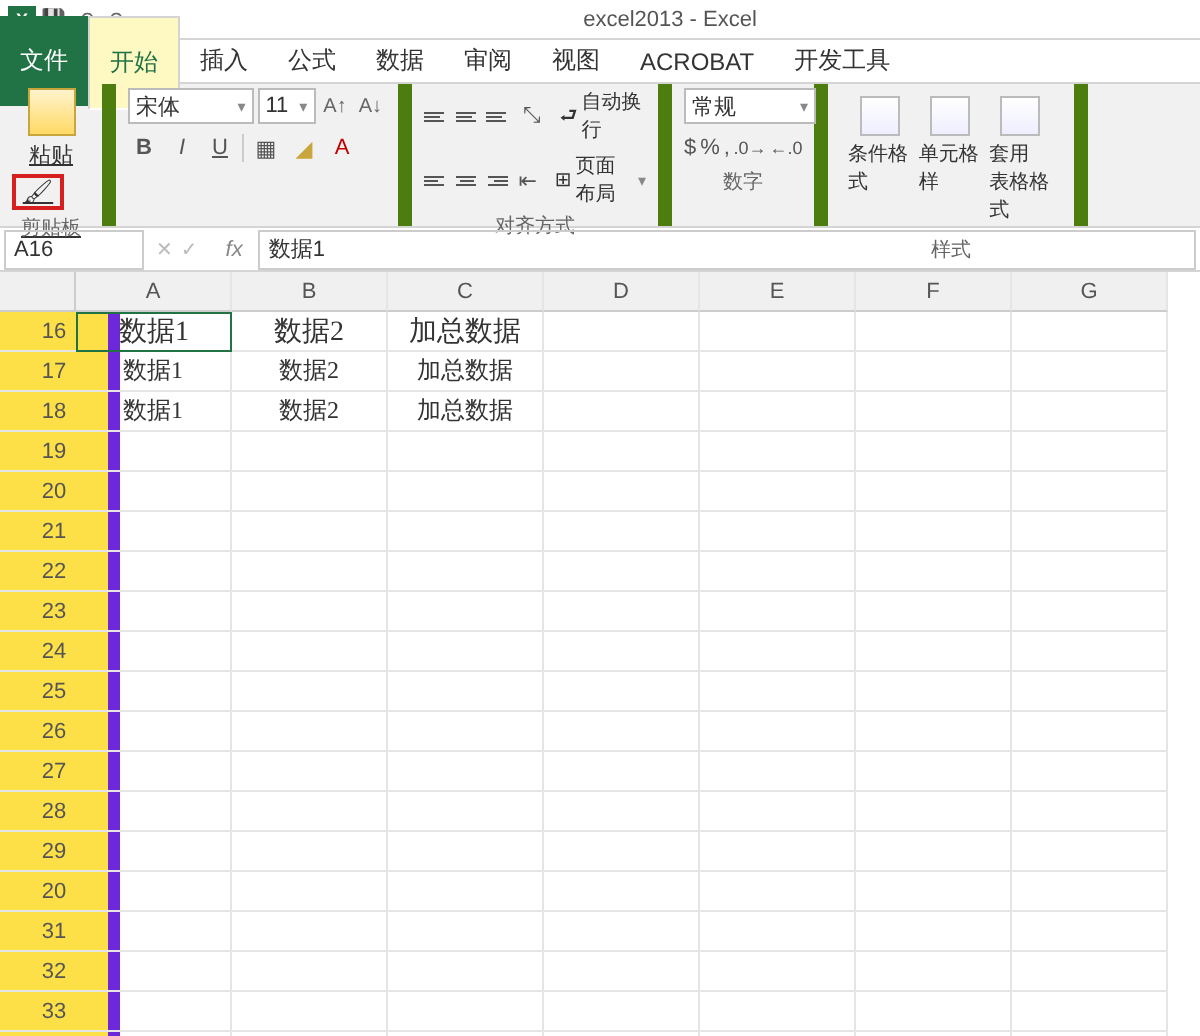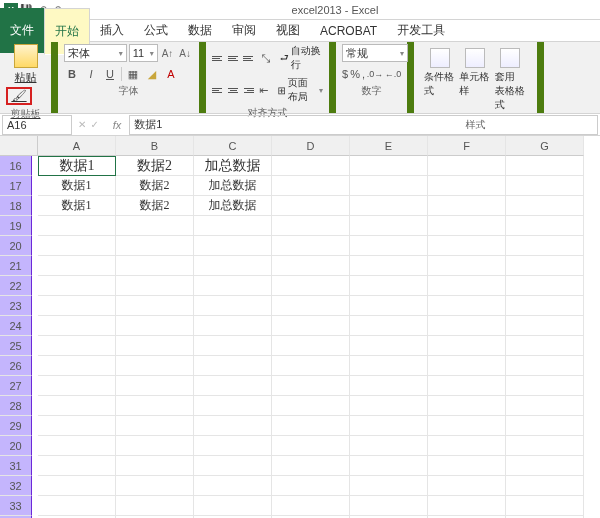--- a/index.html
+++ b/index.html
@@ -43,21 +43,21 @@
 .styles-group { width:110px; display:flex; flex-direction:row; gap:4px; padding:4px; }
 .style-btn { display:flex; flex-direction:column; align-items:center; font-size:10px; width:32px; }
 .style-icon { width:20px; height:20px; border:1px solid #bbb; margin-bottom:2px; background:linear-gradient(#fff,#eef); }
 .namebox-row { height:22px; display:flex; align-items:center; border-bottom:1px solid #d4d4d4; }
 .namebox { width:70px; height:20px; border:1px solid #ccc; margin:1px 2px; padding:0 4px; font-size:11px; display:flex; align-items:center; }
 .fx-label { padding:0 6px; font-style:italic; color:#888; font-size:11px; }
 .formula-bar { flex:1; height:20px; border:1px solid #ccc; margin:1px 2px; padding:0 4px; font-size:11px; display:flex; align-items:center; }
 .grid-area { display:flex; height:398px; }
 .rowhdrs { width:38px; }
 .corner { width:38px; height:20px; background:#f0f0f0; border-right:1px solid #ccc; border-bottom:1px solid #ccc; }
-.rowhdr { width:32px; height:20px; background:#c4b5fd; border-right:1px solid #6d28d9; border-bottom:1px solid #e5e5e5; display:flex; align-items:center; justify-content:center; font-size:11px; color:#555; }
+.rowhdr { width:60px; height:20px; background:#fde047; border-right:6px solid #6d28d9; border-bottom:1px solid #e5e5e5; display:flex; align-items:center; justify-content:center; font-size:11px; color:#555; }
 .cols { flex:1; }
 .colhdrs { display:flex; height:20px; }
 .colhdr { width:78px; height:20px; background:#f0f0f0; border-right:1px solid #e5e5e5; border-bottom:1px solid #ccc; display:flex; align-items:center; justify-content:center; font-size:11px; color:#555; }
 .row { display:flex; height:20px; }
 .cell { width:78px; height:20px; border-right:1px solid #e5e5e5; border-bottom:1px solid #e5e5e5; font-size:12px; padding:0 4px; display:flex; align-items:center; justify-content:center; font-family:"SimSun"; }
 .cell.selected { border:1px solid #217346; }
 .dd { font-size:8px; color:#888; }
 .cell.big { font-size:14px; font-weight:500; }
 </style>
 </head>
@@ -112,21 +112,20 @@
     </div>
     <div class="font-row2">
       <div class="fmt-btn bold">B</div>
       <div class="fmt-btn italic">I</div>
       <div class="fmt-btn underline">U</div>
       <div class="sep"></div>
       <div class="fmt-btn">▦</div>
       <div class="fmt-btn" style="color:#c9a63b">◢</div>
       <div class="fmt-btn" style="color:#c00000">A</div>
     </div>
-    <div class="ribbon-group-label">字体</div>
   </div>
 
   <div class="ribbon-group align-group">
     <div class="align-row">
       <div class="align-btn">
           <div class="align-line" style="width:10px"></div>
           <div class="align-line" style="width:8px"></div>
           <div class="align-line" style="width:10px"></div>
         </div>
       <div class="align-btn">

